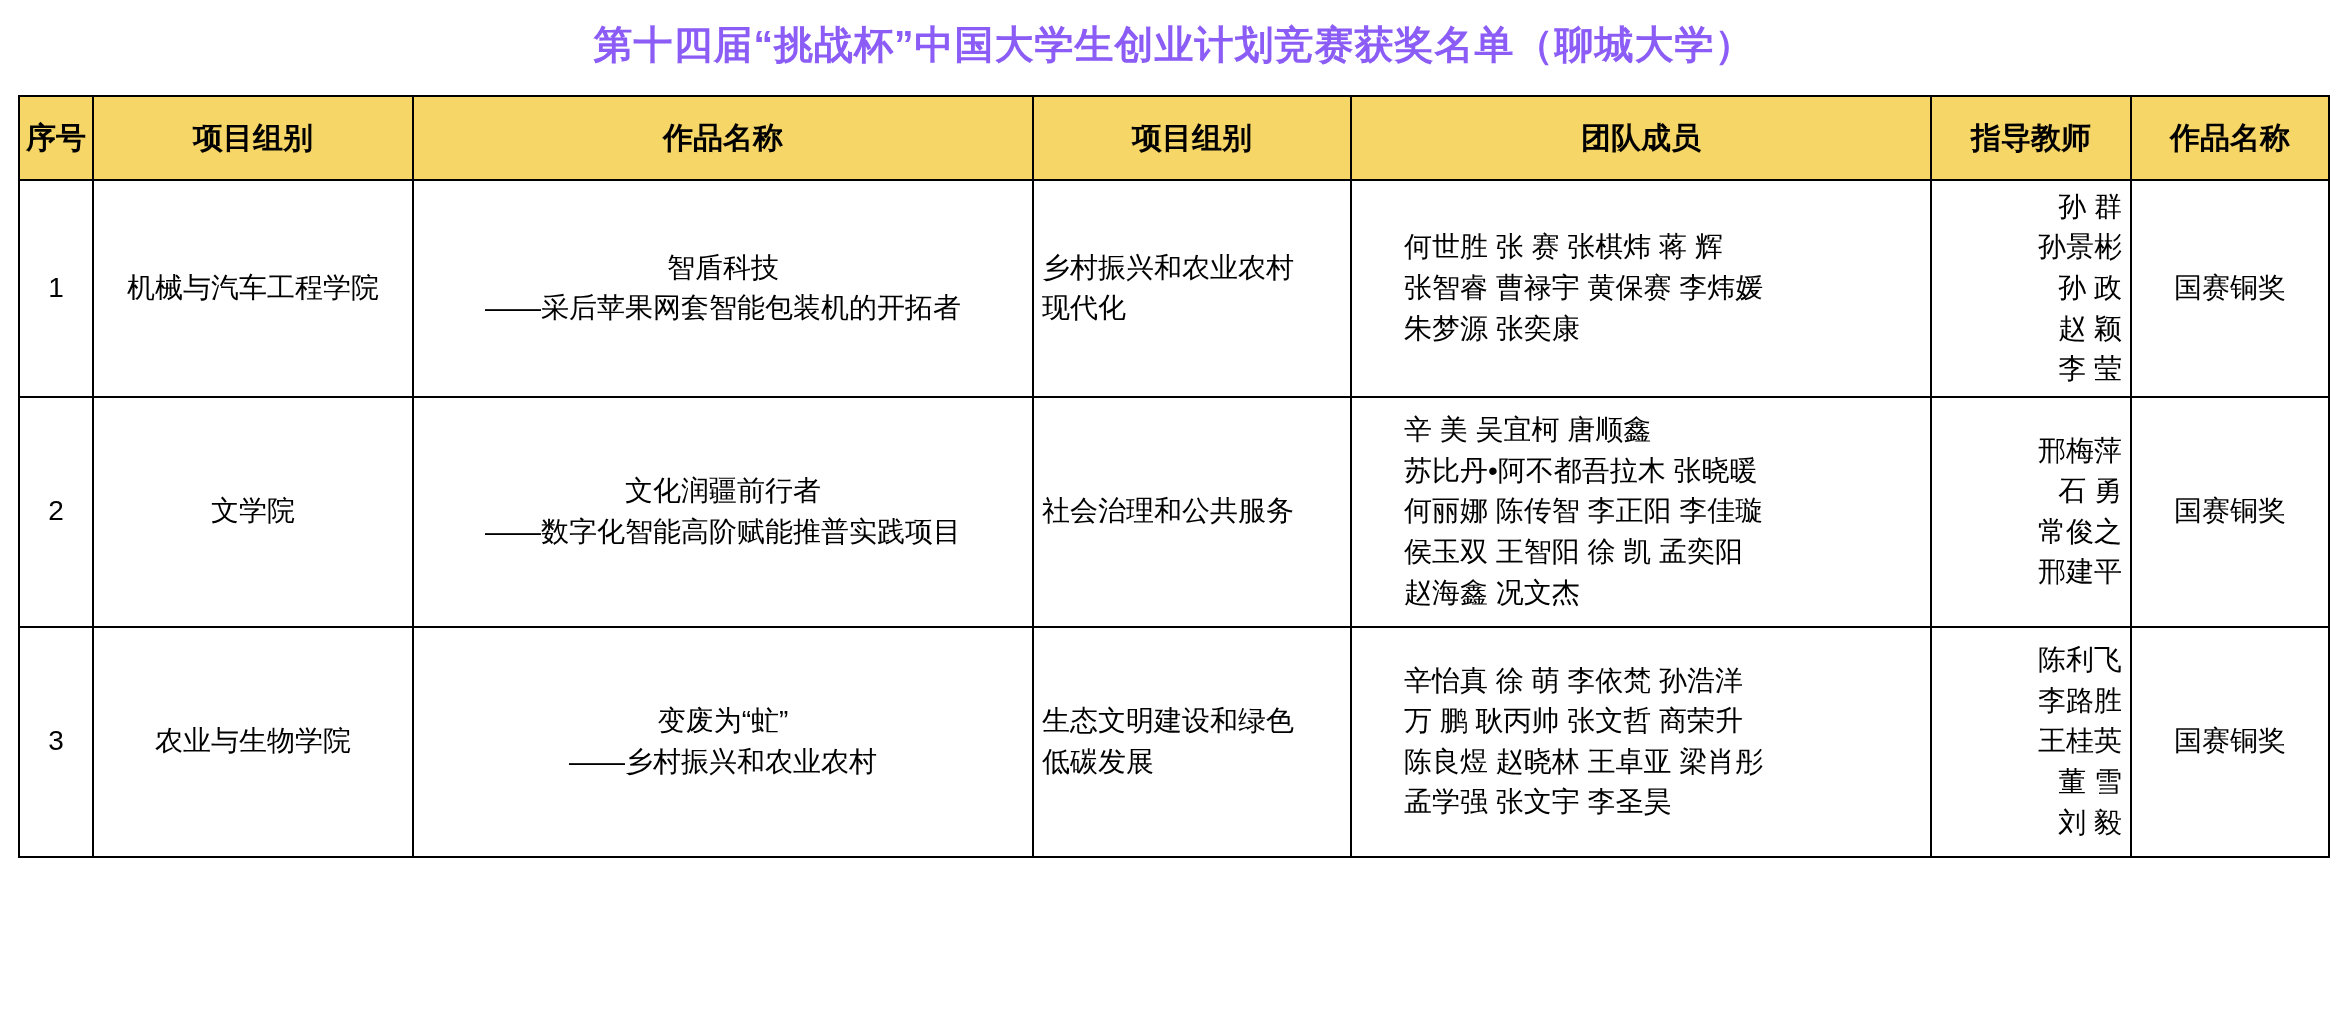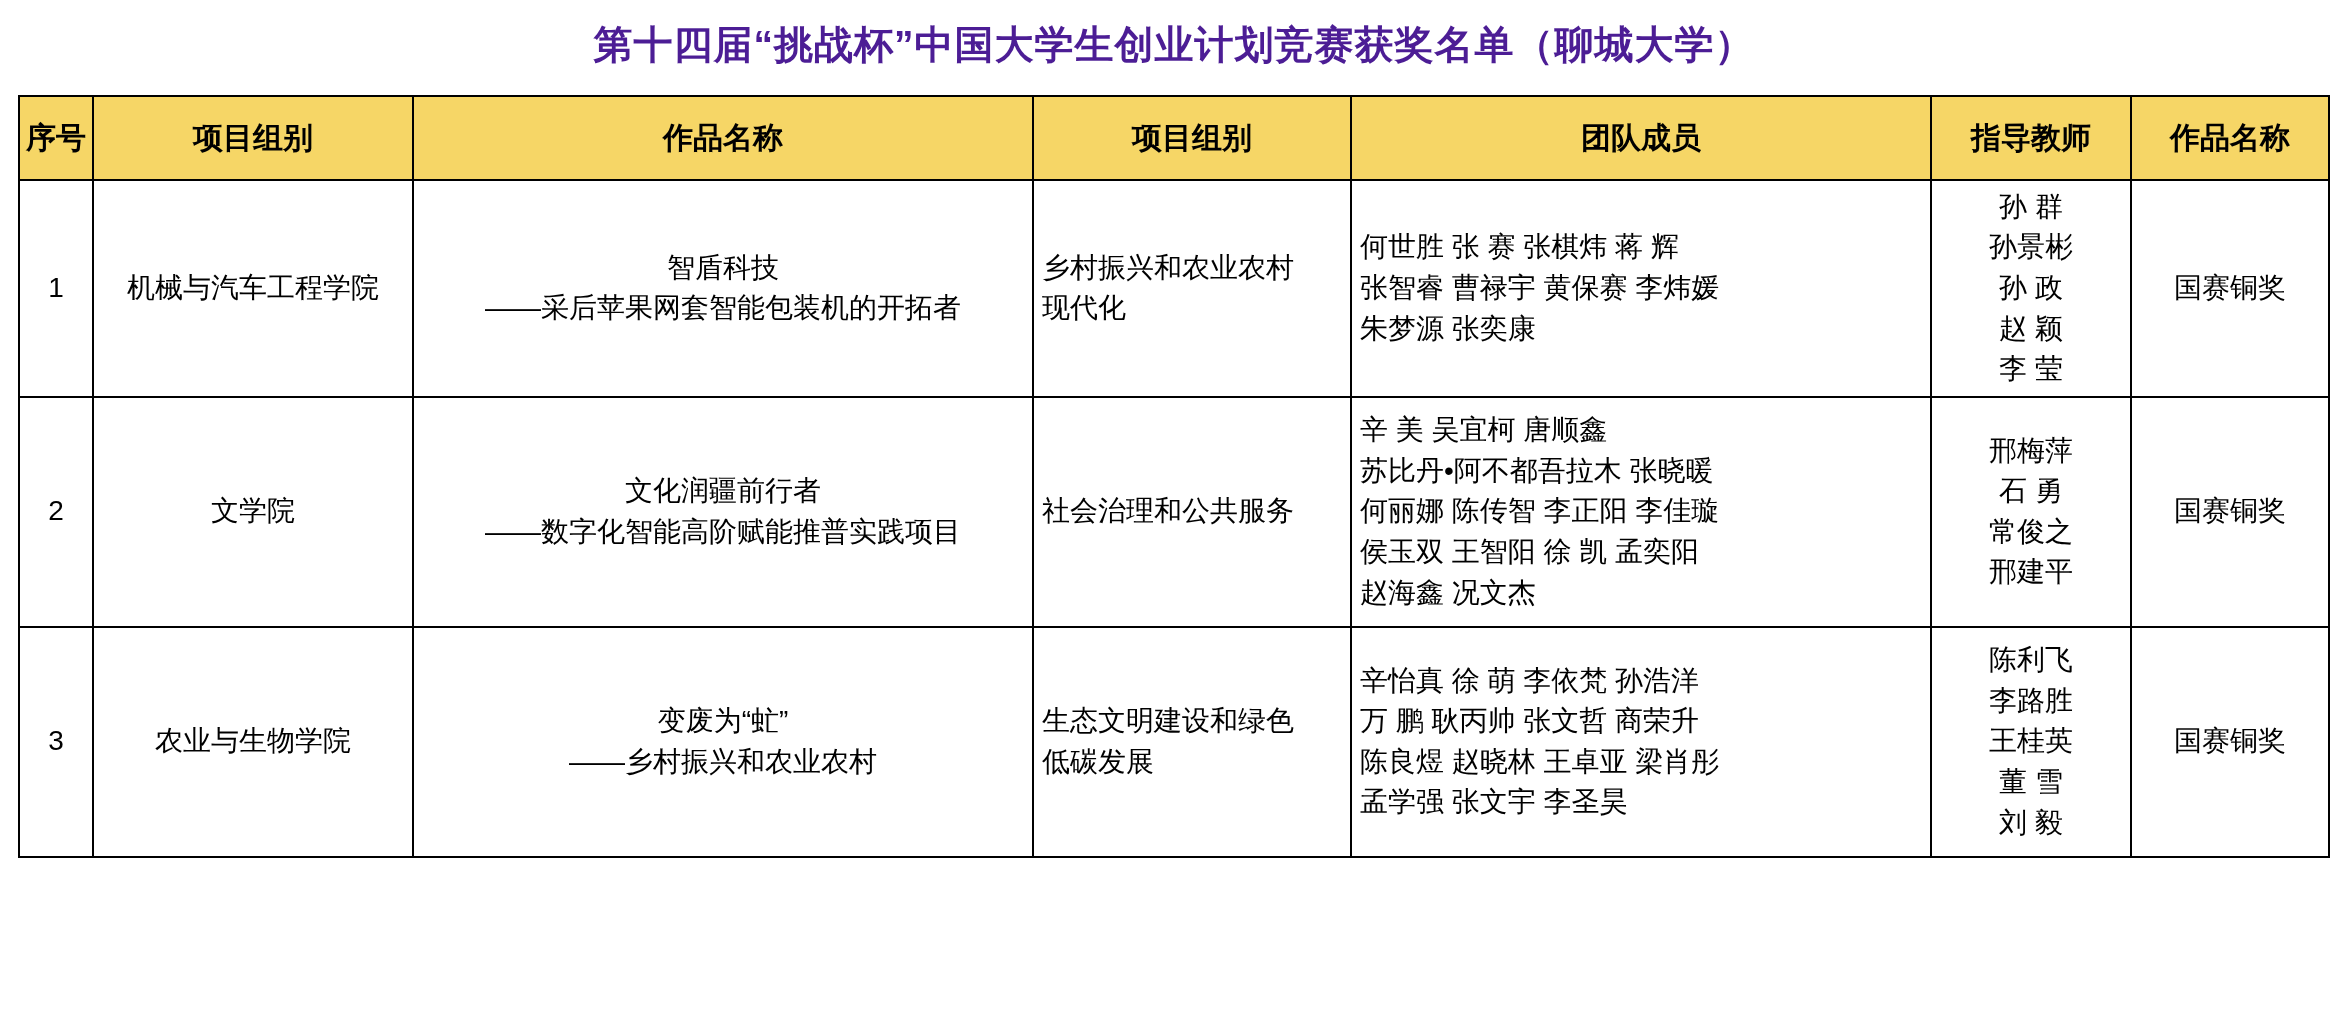--- a/index.html
+++ b/index.html
@@ -21,21 +21,21 @@
     padding: 0;
     position: relative;
   }
   .doc-title {
     text-align: center;
     font-size: 39px;
     font-weight: bold;
     letter-spacing: 1px;
     padding: 22px 0 26px 0;
     line-height: 1.2;
-    color: #4c1d95;
+    color: #8b5cf6;
   }
   table.award-table {
     border-collapse: collapse;
     table-layout: fixed;
     margin: 0 auto;
     width: 2310px;
     border: 2px solid #000;
   }
   table.award-table th,
   table.award-table td {
@@ -62,26 +62,26 @@
   col.c-group   { width: 318px; }
   col.c-members { width: 580px; }
   col.c-teacher { width: 200px; }
   col.c-level   { width: 198px; }
 
   td.index-cell   { text-align: center; font-size: 29px; }
   td.college-cell { text-align: center; font-size: 29px; }
   td.work-cell    { text-align: center; font-size: 29px; border-radius: 17px; }
   td.group-cell   { text-align: left; font-size: 29px; }
   td.members-cell { text-align: left; font-size: 29px; padding-left: 48px; }
-  td.teacher-cell { text-align: center; font-size: 29px; }
+  td.teacher-cell { text-align: right; font-size: 29px; }
   td.level-cell   { text-align: center; font-size: 29px; }
 
   .work-line1 { display: block; }
   .work-line2 { display: block; }
-  .member-line { display: block; white-space: nowrap; }
+  .member-line { display: block; white-space: nowrap; margin-left: 44px; }
   .teacher-line { display: block; white-space: nowrap; }
 
   tbody tr { height: 200px; }
   tbody tr:nth-child(1) { height: 205px; }
   tbody tr:nth-child(2) { height: 230px; }
   tbody tr:nth-child(3) { height: 230px; }
 </style>
 </head>
 <body>
 

